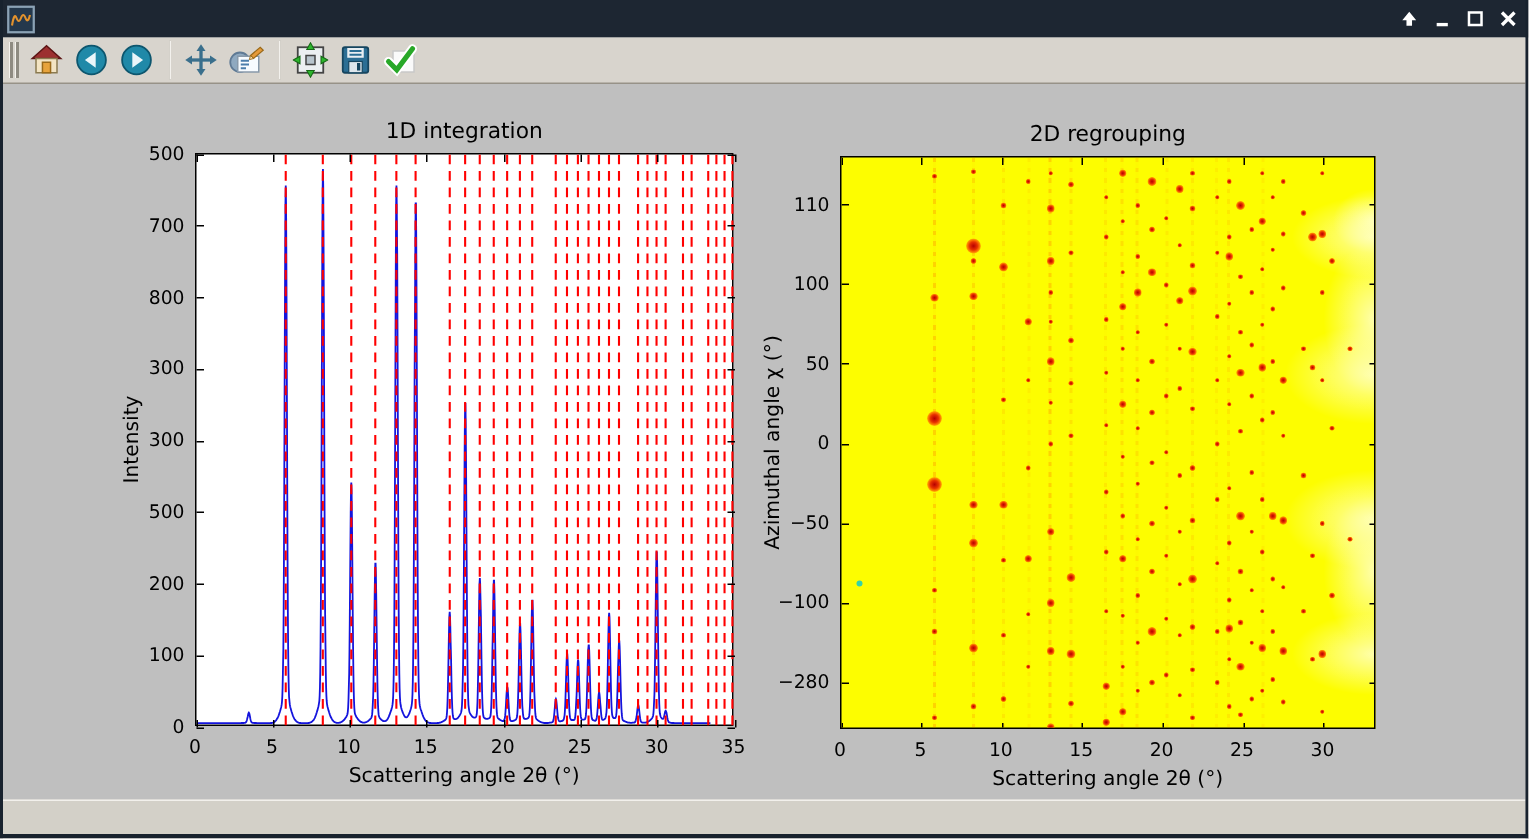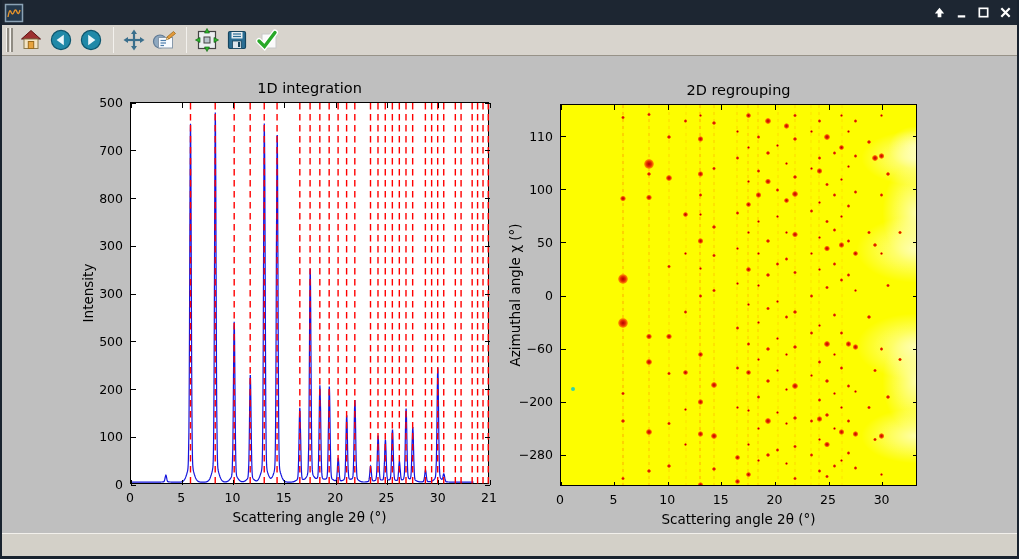--- a/index.html
+++ b/index.html
@@ -544,40 +544,40 @@
     <div class="ax-xlabel" id="ax2-xlabel">Scattering angle 2θ (°)</div>
     <div class="ax-ylabel" id="ax1-ylabel">Intensity</div>
     <div class="ax-ylabel" id="ax2-ylabel">Azimuthal angle χ (°)</div>
   <div class="tick-label" style="left: 128px; top: 434px; transform: translate(-50%, 0px);">0</div>
       <div class="tick-label" style="left: 179.286px; top: 434px; transform: translate(-50%, 0px);">5</div>
       <div class="tick-label" style="left: 230.571px; top: 434px; transform: translate(-50%, 0px);">10</div>
       <div class="tick-label" style="left: 281.857px; top: 434px; transform: translate(-50%, 0px);">15</div>
       <div class="tick-label" style="left: 333.143px; top: 434px; transform: translate(-50%, 0px);">20</div>
       <div class="tick-label" style="left: 384.429px; top: 434px; transform: translate(-50%, 0px);">25</div>
       <div class="tick-label" style="left: 435.714px; top: 434px; transform: translate(-50%, 0px);">30</div>
-      <div class="tick-label" style="left: 487px; top: 434px; transform: translate(-50%, 0px);">21</div>
+      <div class="tick-label" style="left: 487px; top: 434px; transform: translate(-50%, 0px);">35</div>
       <div class="tick-label" style="left: 121px; top: 428px; transform: translate(-100%, -50%);">0</div>
       <div class="tick-label" style="left: 121px; top: 380.25px; transform: translate(-100%, -50%);">100</div>
       <div class="tick-label" style="left: 121px; top: 332.5px; transform: translate(-100%, -50%);">200</div>
       <div class="tick-label" style="left: 121px; top: 284.75px; transform: translate(-100%, -50%);">500</div>
       <div class="tick-label" style="left: 121px; top: 237px; transform: translate(-100%, -50%);">300</div>
       <div class="tick-label" style="left: 121px; top: 189.25px; transform: translate(-100%, -50%);">300</div>
       <div class="tick-label" style="left: 121px; top: 141.5px; transform: translate(-100%, -50%);">800</div>
       <div class="tick-label" style="left: 121px; top: 93.75px; transform: translate(-100%, -50%);">700</div>
       <div class="tick-label" style="left: 121px; top: 46px; transform: translate(-100%, -50%);">500</div>
       <div class="tick-label" style="left: 558px; top: 436px; transform: translate(-50%, 0px);">0</div>
       <div class="tick-label" style="left: 611.604px; top: 436px; transform: translate(-50%, 0px);">5</div>
       <div class="tick-label" style="left: 665.207px; top: 436px; transform: translate(-50%, 0px);">10</div>
       <div class="tick-label" style="left: 718.811px; top: 436px; transform: translate(-50%, 0px);">15</div>
       <div class="tick-label" style="left: 772.414px; top: 436px; transform: translate(-50%, 0px);">20</div>
       <div class="tick-label" style="left: 826.018px; top: 436px; transform: translate(-50%, 0px);">25</div>
       <div class="tick-label" style="left: 879.622px; top: 436px; transform: translate(-50%, 0px);">30</div>
       <div class="tick-label" style="left: 551px; top: 398.167px; transform: translate(-100%, -50%);">−280</div>
-      <div class="tick-label" style="left: 551px; top: 345.111px; transform: translate(-100%, -50%);">−200</div>
-      <div class="tick-label" style="left: 551px; top: 292.056px; transform: translate(-100%, -50%);">−60</div>
+      <div class="tick-label" style="left: 551px; top: 345.111px; transform: translate(-100%, -50%);">−100</div>
+      <div class="tick-label" style="left: 551px; top: 292.056px; transform: translate(-100%, -50%);">−50</div>
       <div class="tick-label" style="left: 551px; top: 239px; transform: translate(-100%, -50%);">0</div>
       <div class="tick-label" style="left: 551px; top: 185.944px; transform: translate(-100%, -50%);">50</div>
       <div class="tick-label" style="left: 551px; top: 132.889px; transform: translate(-100%, -50%);">100</div>
       <div class="tick-label" style="left: 551px; top: 79.8333px; transform: translate(-100%, -50%);">110</div>
     </div>
 
   <div class="statusbar">
     <span></span>
   </div>
 

